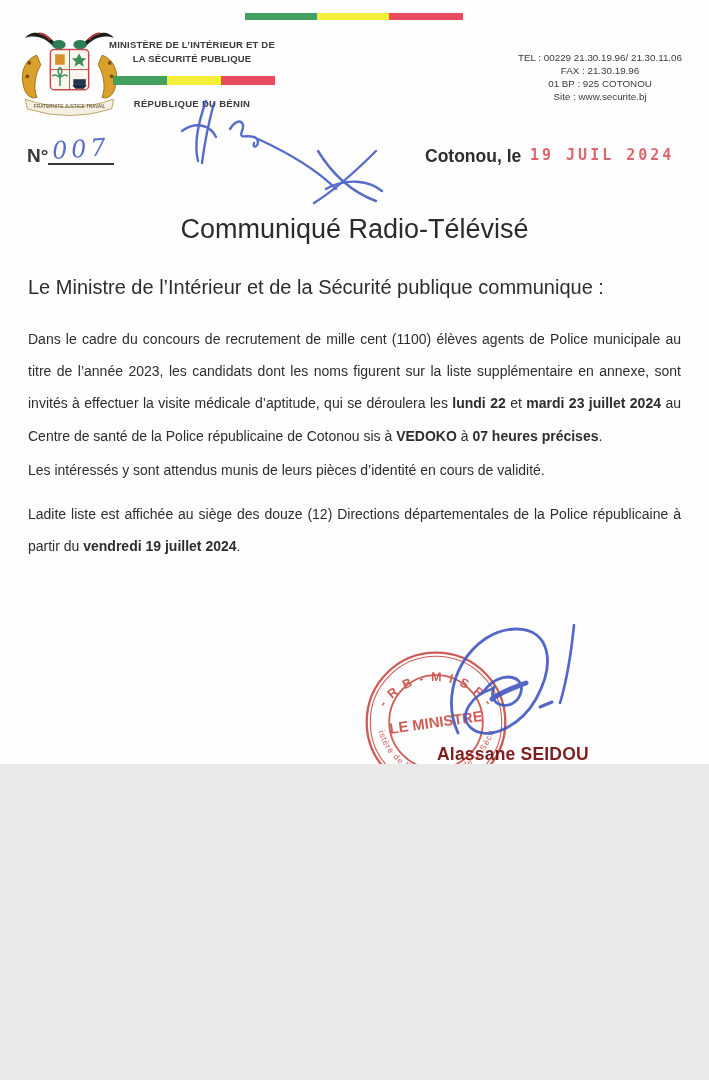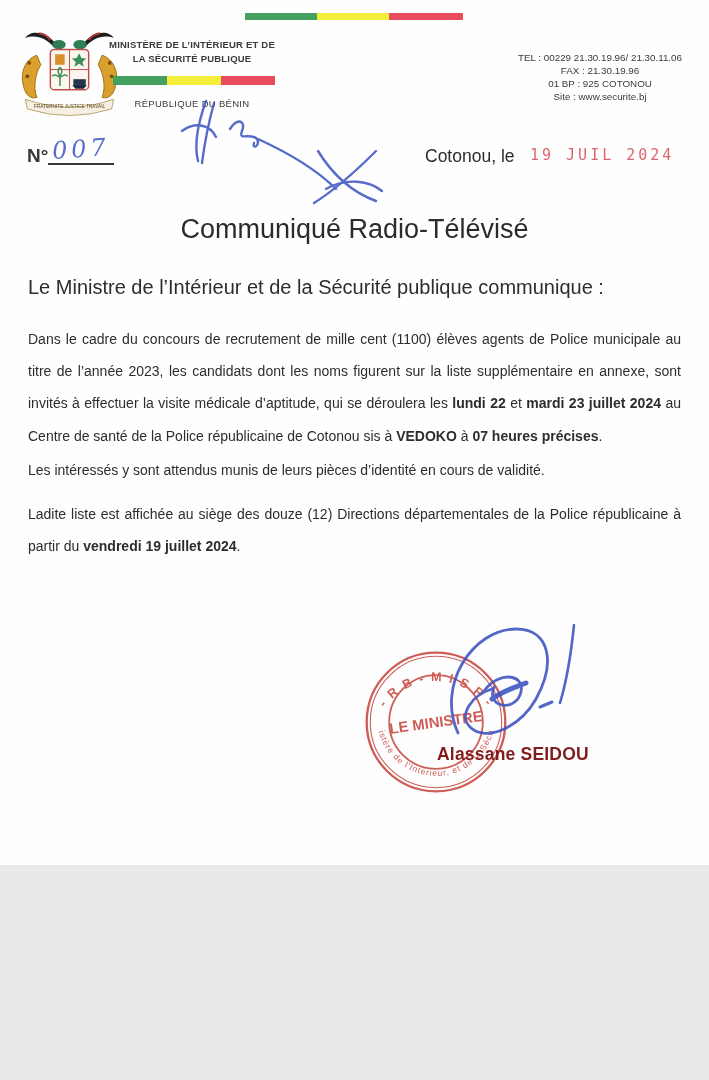--- a/index.html
+++ b/index.html
@@ -1,50 +1,50 @@
 <!DOCTYPE html>
 <html><head>
 <meta charset="utf-8">
 <style>
   html,body{margin:0;padding:0;background:#e9e9e9;}
   .page{
-    position:relative;width:709px;height:865px;margin:0 auto;
+    position:relative;width:709px;height:764px;margin:0 auto;
     background:#fefefe;overflow:hidden;
     font-family:"Liberation Sans",sans-serif;color:#2d2d2d;
   }
   
   .flagbar{position:absolute;display:flex;height:7px;}
   .flagbar .seg{height:100%;}
   .seg.g{background:#43a05f;width:72px;}
   .seg.y{background:#f5ef3b;width:72px;}
   .seg.r{background:#e84a5e;width:74px;}
   .flagbar.top{left:245px;top:13px;}
   .flagbar.mid{left:113px;top:76px;}
   .flagbar.mid .seg{width:54px;height:9px;}
   .flagbar.bottom{left:230px;top:1065px;}
 
   
   .coat{position:absolute;left:12px;top:26px;width:115px;height:92px;}
   .ministry-block{position:absolute;left:103px;top:38px;width:178px;text-align:center;}
   .ministry-line{font-size:9.5px;font-weight:bold;letter-spacing:.2px;line-height:1.45;color:#3a3a3a;}
-  .republic{margin-top:32px;font-size:9.5px;font-weight:normal;color:#3a3a3a;letter-spacing:.3px;}
+  .republic{margin-top:32px;font-size:9.5px;font-weight:bold;color:#3a3a3a;letter-spacing:.3px;}
   .contact{position:absolute;right:27px;top:52px;text-align:center;font-size:9.8px;line-height:1.32;color:#3a3a3a;}
 
   
   .ref-line{position:absolute;left:27px;top:143px;font-size:19px;font-weight:bold;color:#383838;white-space:nowrap;}
   .ref-underline{display:inline-block;width:66px;border-bottom:2px solid #383838;position:relative;height:20px;vertical-align:-3px;}
   .handwritten-num{
     position:absolute;left:4px;top:-8px;
     font-family:"DejaVu Serif",serif;font-style:italic;font-size:24px;font-weight:normal;
     color:#3b53c0;letter-spacing:4px;transform:rotate(-4deg);opacity:.85;
   }
-  .dateline{position:absolute;left:425px;top:146px;font-size:17.5px;color:#2d2d2d;}
+  .dateline{position:absolute;left:425px;top:146px;font-size:17.5px;color:#2d2d2d;font-weight:bold;}
   .date-stamp{
     position:absolute;left:530px;top:146px;
-    font-family:"DejaVu Sans Mono",monospace;font-size:15px;font-weight:normal;
+    font-family:"DejaVu Sans Mono",monospace;font-size:15px;font-weight:bold;
     color:#d9565e;letter-spacing:3px;white-space:nowrap;opacity:.9;
   }
 
   
   .content{position:absolute;left:28px;right:28px;top:200px;}
   .doc-title{text-align:center;font-size:27px;font-weight:normal;color:#2b2b2b;margin:14px 0 0 0;}
   .intro{margin-top:28px;font-size:20px;line-height:1.4;}
   .para{font-size:14px;line-height:2.3;text-align:justify;margin:0;}
   .p1{margin-top:22px;}
   .p2{margin-top:2px;}

